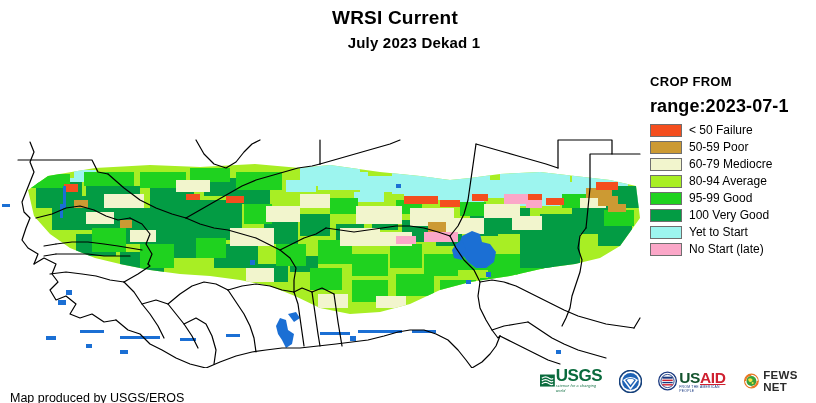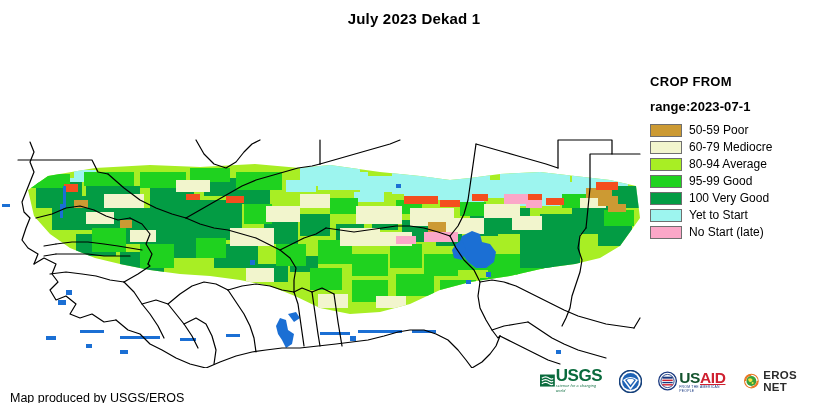--- a/index.html
+++ b/index.html
@@ -11,21 +11,21 @@
   #map-title{font-size:19px;font-weight:bold;letter-spacing:.2px;line-height:24px;}
   #map-subtitle{font-size:15px;font-weight:bold;letter-spacing:.2px;line-height:22px;margin-top:2px;padding-left:38px;}
 
   
   #map-panel{position:absolute;left:0;top:68px;width:645px;height:300px;background:#fff;overflow:hidden;}
   #map-svg{display:block;width:645px;height:300px;}
 
   
   #legend{position:absolute;left:650px;top:74px;width:166px;}
   #legend-title{font-size:13px;font-weight:bold;letter-spacing:.3px;line-height:16px;}
-  #legend-range{font-size:13px;font-weight:bold;letter-spacing:.1px;line-height:15px;margin-top:9px;}
+  #legend-range{font-size:18px;font-weight:bold;letter-spacing:.1px;line-height:15px;margin-top:9px;}
   #legend-items{margin-top:8px;}
   .legend-row{display:flex;align-items:center;height:17px;}
   .legend-swatch{width:32px;height:13px;border:1px solid #6f6f6f;box-sizing:border-box;flex:0 0 auto;}
   .legend-label{font-size:12px;line-height:13px;margin-left:7px;white-space:nowrap;}
 
   
   #footer-note{position:absolute;left:10px;top:379px;font-size:12.5px;line-height:15px;margin-top:12px;}
 
   #logo-bar{position:absolute;left:540px;top:366px;width:250px;height:30px;
             display:flex;align-items:center;gap:16px;}
@@ -35,20 +35,21 @@
   .usgs-sub{font-size:3.6px;color:#0a6b3d;letter-spacing:.2px;line-height:5px;font-style:italic;}
   .usaid-us{font-size:15.5px;font-weight:bold;color:#14532d;letter-spacing:-.4px;line-height:15px;}
   .usaid-aid{font-size:15.5px;font-weight:bold;color:#cf2030;letter-spacing:-.4px;line-height:15px;text-decoration:underline;}
   .usaid-sub{font-size:3.4px;color:#17377f;letter-spacing:.25px;line-height:4px;}
   .fews-txt{font-size:11.5px;font-weight:bold;color:#2b2b2b;letter-spacing:.3px;line-height:12px;}
 </style>
 </head>
 <body>
 
 <div id="title-block">
+  <div id="map-title">WRSI Current</div>
   <div id="map-subtitle">July 2023 Dekad 1</div>
 </div>
 
 <div id="map-panel">
 <svg id="map-svg" viewBox="0 0 645 300" xmlns="http://www.w3.org/2000/svg">
   <defs>
     <clipPath id="clipSahel">
 
       <path d="M28,122 L48,108 L95,100 L150,97 L200,99 L255,96 L300,100 L330,97
                L380,104 L420,108 L450,112 L470,110 L500,106 L540,104 L575,108
@@ -335,20 +336,24 @@
     <path d="M528,254 L540,262 L552,270 L564,276 L578,282 L592,286 L606,290"></path>
   </g>
 </svg>
 </div>
 
 <div id="legend">
   <div id="legend-title">CROP FROM</div>
   <div id="legend-range">range:2023-07-1</div>
   <div id="legend-items">
 
+    <div class="legend-row">
+      <span class="legend-swatch" style="background:#f44e1e"></span>
+      <span class="legend-label">&lt; 50  Failure</span>
+    </div>
 
     <div class="legend-row">
       <span class="legend-swatch" style="background:#cc9a33"></span>
       <span class="legend-label">50-59 Poor</span>
     </div>
 
     <div class="legend-row">
       <span class="legend-swatch" style="background:#f2f5cd"></span>
       <span class="legend-label">60-79 Mediocre</span>
     </div>
@@ -428,16 +433,16 @@
 
   <div class="logo">
     <svg width="22" height="22" viewBox="0 0 22 22">
       <circle cx="11" cy="11" r="10.2" fill="#ffffff" stroke="#e87722" stroke-width="1.6"></circle>
       <circle cx="11" cy="11" r="7.4" fill="#3aa03a"></circle>
       <path d="M6,8 Q9,6 12,8 Q14,10 11,12 Q8,13 7,11 Z" fill="#f5e642"></path>
       <path d="M13,12 Q15,13 14,15 Q12,16 11,14 Z" fill="#f5e642"></path>
       <path d="M2,11 A9,9 0 0 1 11,2" stroke="#e87722" stroke-width="2.4" fill="none"></path>
       <path d="M20,11 A9,9 0 0 1 11,20" stroke="#e87722" stroke-width="2.4" fill="none"></path>
     </svg>
-    <span class="fews-txt" style="margin-left:4px;">EROS NET</span>
+    <span class="fews-txt" style="margin-left:4px;">FEWS NET</span>
   </div>
 
 </div>
 
 </body></html>

